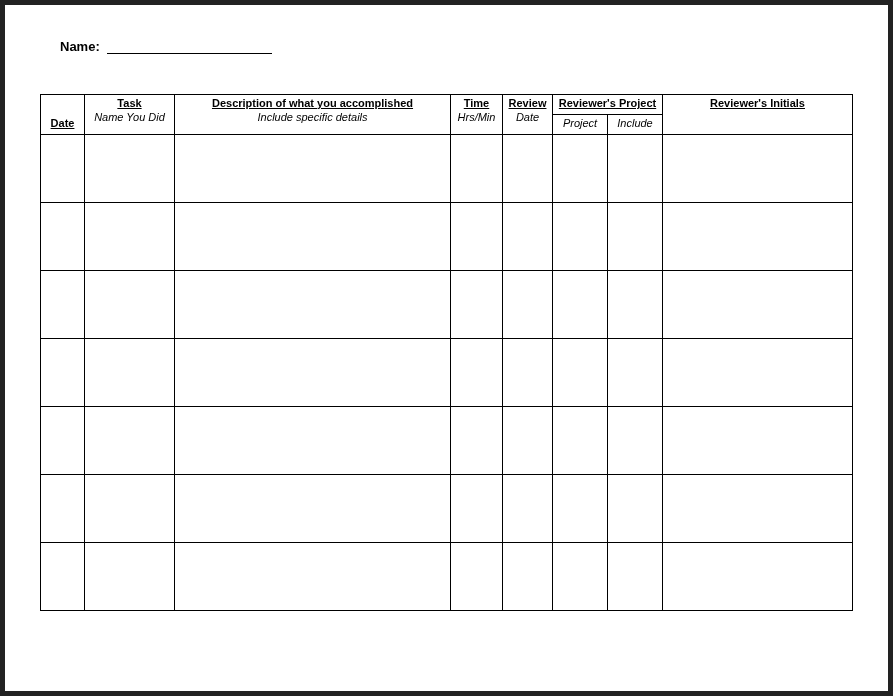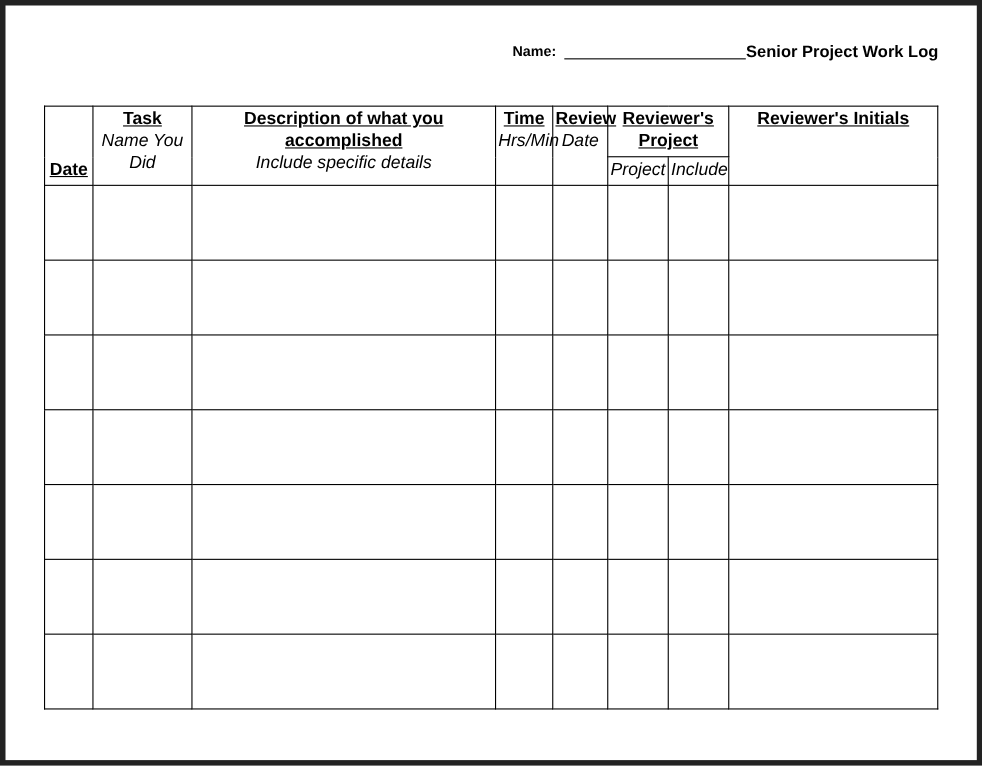--- a/index.html
+++ b/index.html
@@ -7,23 +7,24 @@
       width: 893px;
       height: 696px;
       background: #fff;
       border: 5px solid #222;
       font-family: Arial, Helvetica, sans-serif;
       color: #000;
       padding: 30px 35px;
     }
     .header {
       display: flex;
-      justify-content: flex-end;
+      justify-content: flex-start;
       align-items: flex-start;
       margin-bottom: 40px;
+      gap: 27px;
     }
     .name-field {
       font-size: 13px;
       font-weight: bold;
       margin-left: 20px;
       margin-top: 4px;
     }
     .name-field .line {
       display: inline-block;
       border-bottom: 1px solid #000;
@@ -39,21 +40,21 @@
     table {
       border-collapse: collapse;
       width: 100%;
       table-layout: fixed;
     }
     th, td {
       border: 1px solid #000;
       vertical-align: top;
     }
     th {
-      font-size: 16px;
+      font-size: 11px;
       padding: 2px 2px 3px;
       line-height: 1.25;
       font-weight: normal;
     }
     th .u {
       text-decoration: underline;
       font-weight: bold;
     }
     th .i {
       font-style: italic;
@@ -71,21 +72,20 @@
     .sub { display:block; }
   </style>
 </head>
 <body>
 
 <div class="header">
   <div class="name-field">
     <span>Name:</span>
     <span class="line"></span>
   </div>
-  <div class="title">Senior Project Work Log</div>
 </div>
 
 <table>
   <colgroup>
     <col class="c-date">
       <col class="c-task">
       <col class="c-desc">
     <col class="c-time">
       <col class="c-review">
       <col class="c-adv">

